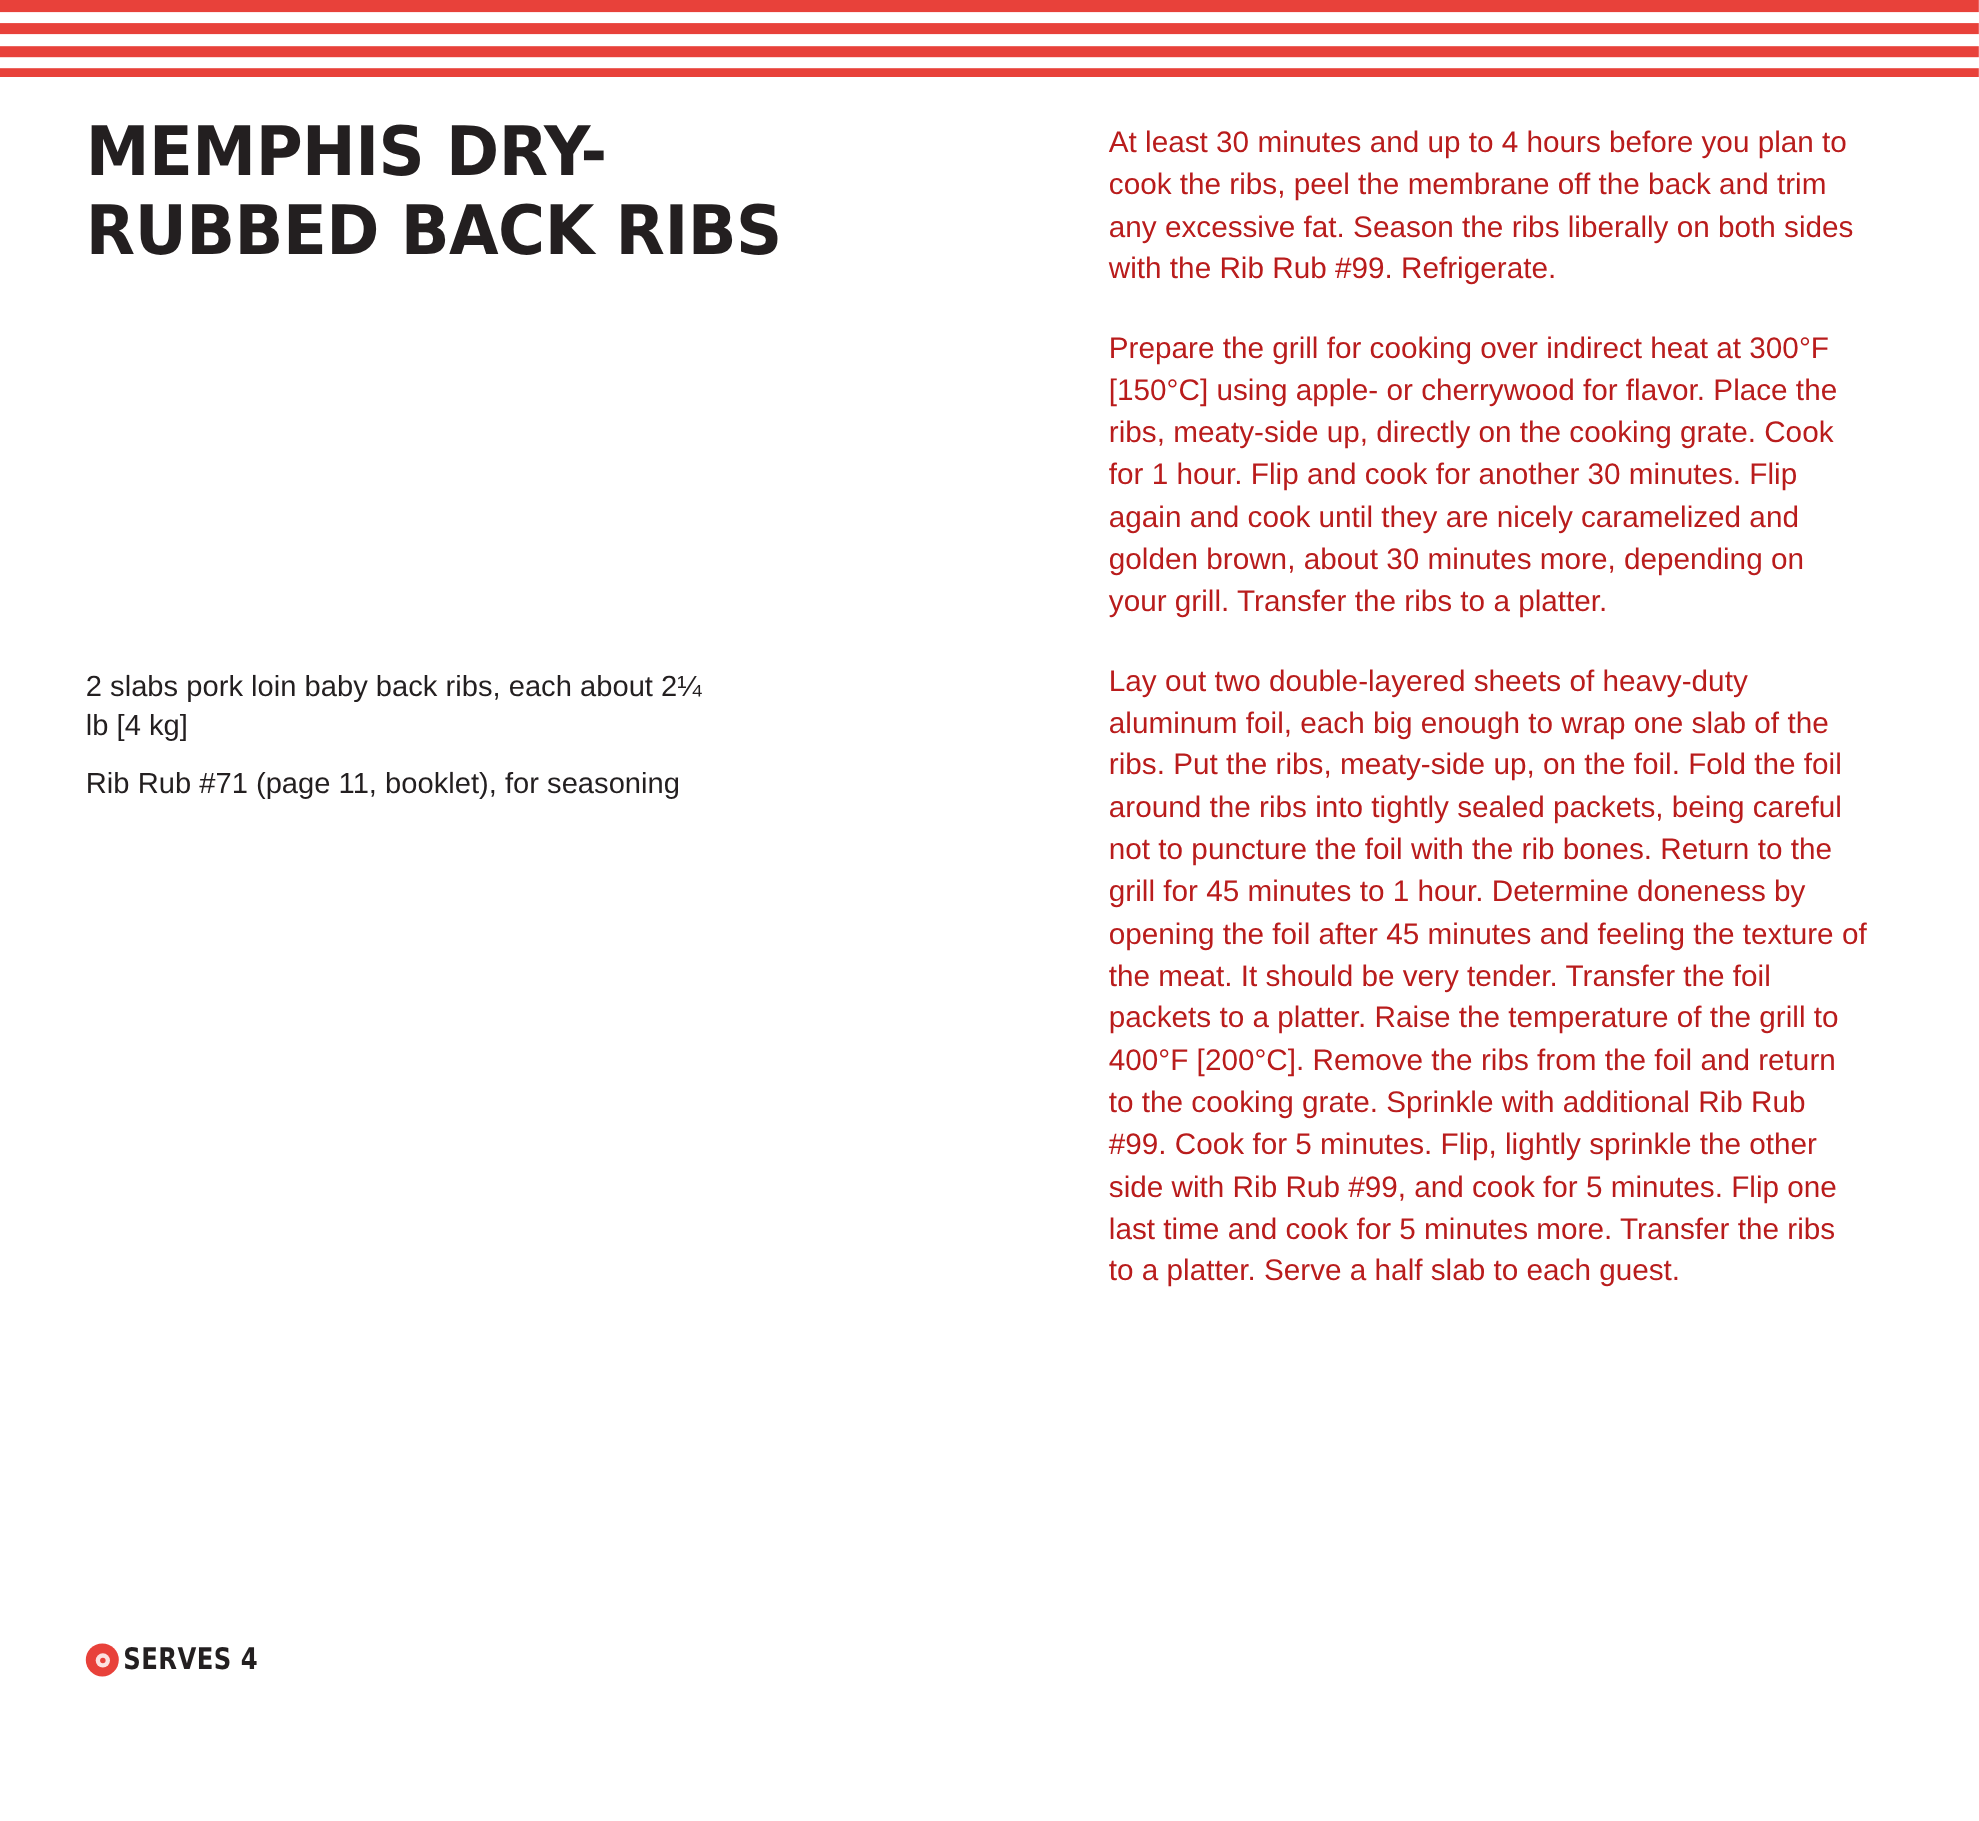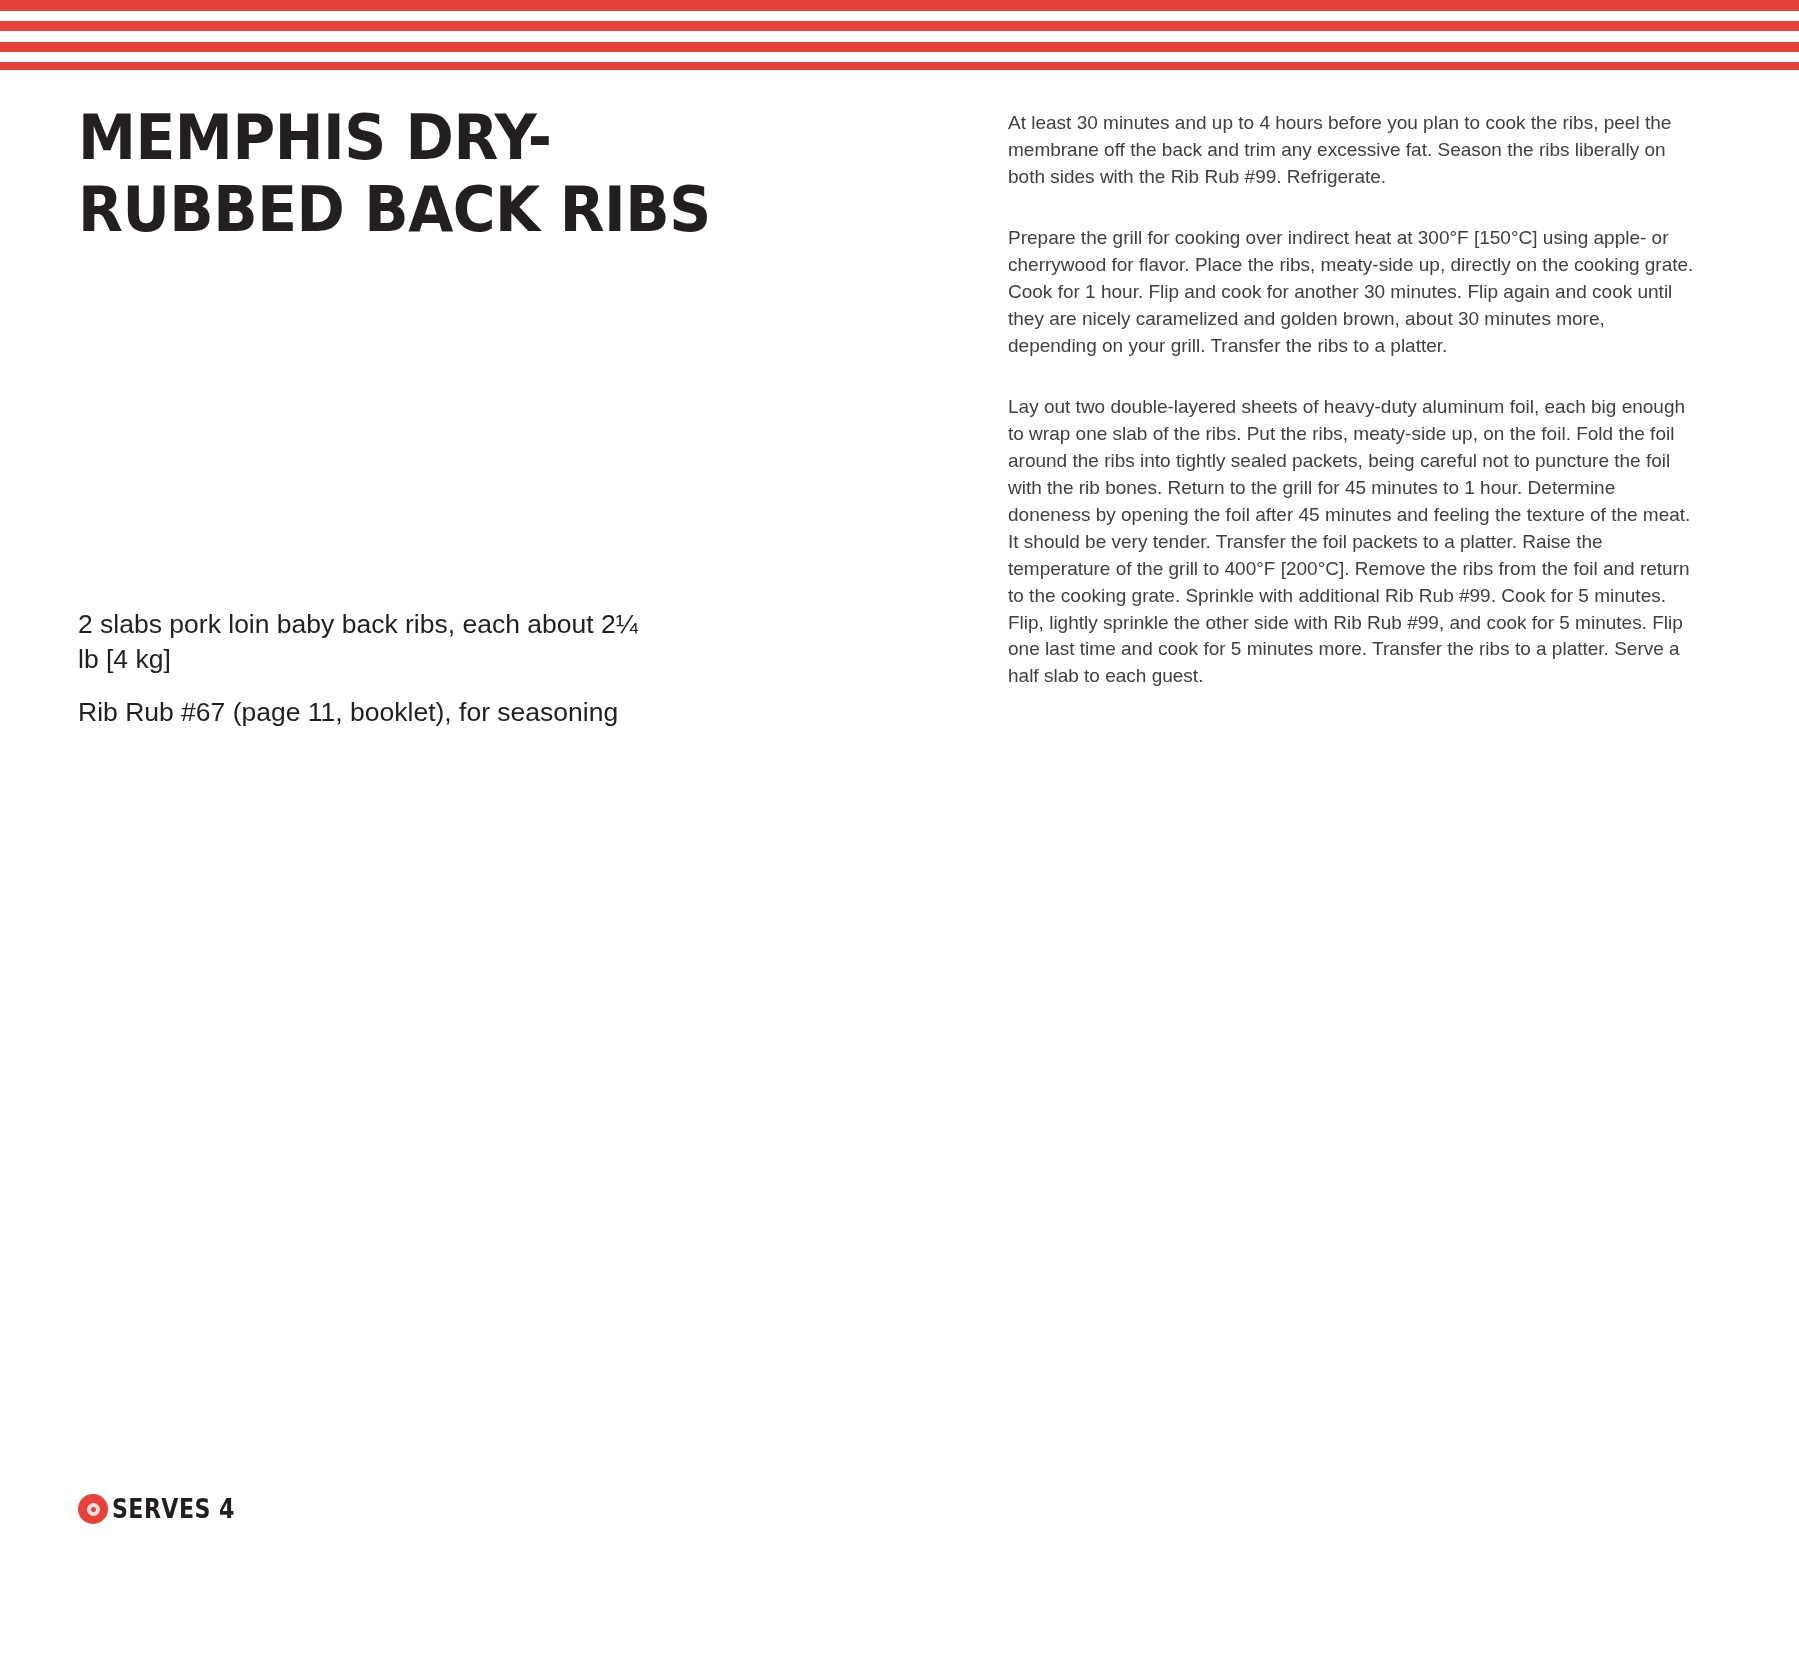--- a/index.html
+++ b/index.html
@@ -132,24 +132,24 @@
     font-weight: bold;
     font-size: 27px;
     letter-spacing: 0.5px;
     transform: scaleX(0.82);
     transform-origin: left center;
     white-space: nowrap;
   }
 
   
   .step {
-    font-size: 19px;
+    font-size: 27px;
     line-height: 1.42;
     margin: 0 0 34px 0;
-    color: #404040;
+    color: #b91c1c;
     text-align: left;
   }
   .step:last-child { margin-bottom: 0; }
 </style>
 </head>
 <body>
 
 <div class="stripes">
   <div class="stripe s1"></div>
   <div class="stripe s2"></div>
@@ -158,21 +158,21 @@
 </div>
 
 <div class="page">
 
   <div class="col-left">
 
     <h1 class="recipe-title">MEMPHIS DRY-RUBBED BACK RIBS</h1>
 
     <div class="ingredients">
       <p class="ingredient">2 slabs pork loin baby back ribs, each about 2¼ lb [4 kg]</p>
-      <p class="ingredient">Rib Rub #67 (page 11, booklet), for seasoning</p>
+      <p class="ingredient">Rib Rub #71 (page 11, booklet), for seasoning</p>
     </div>
 
     <div class="serves">
       <span class="serves-mark"></span>
       <span class="serves-label">SERVES 4</span>
     </div>
 
   </div>
 
   <div class="col-right">

